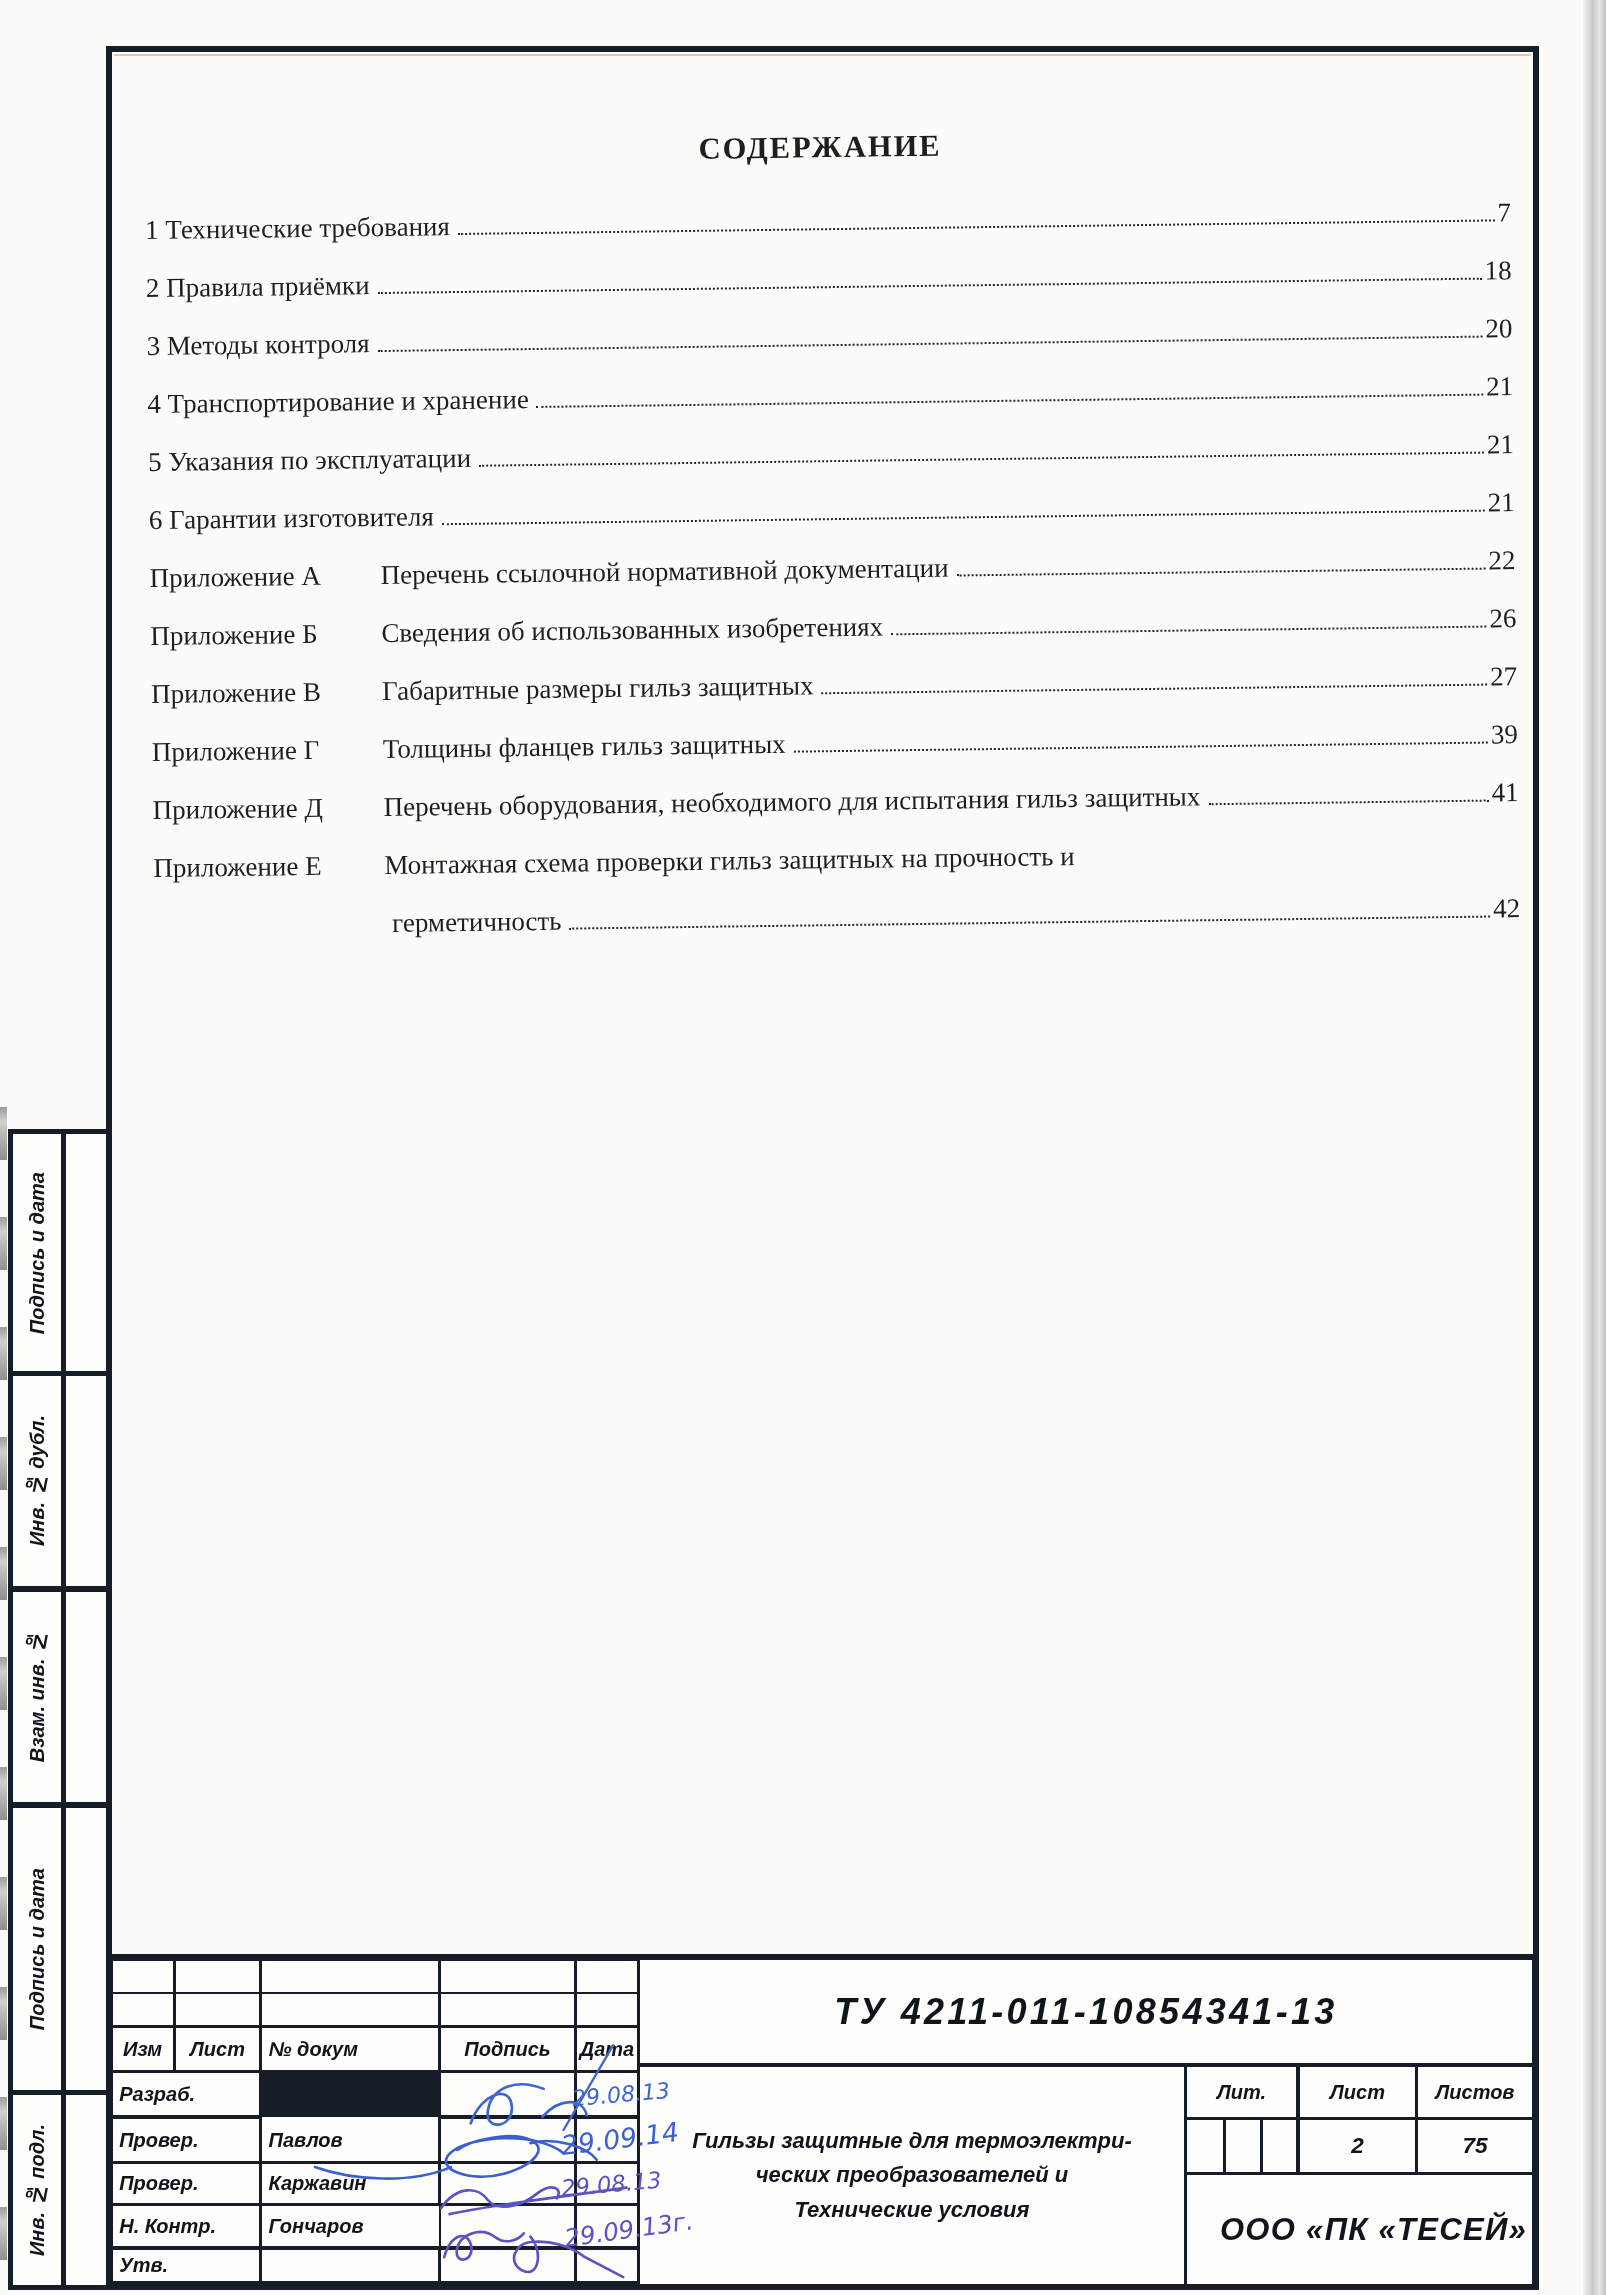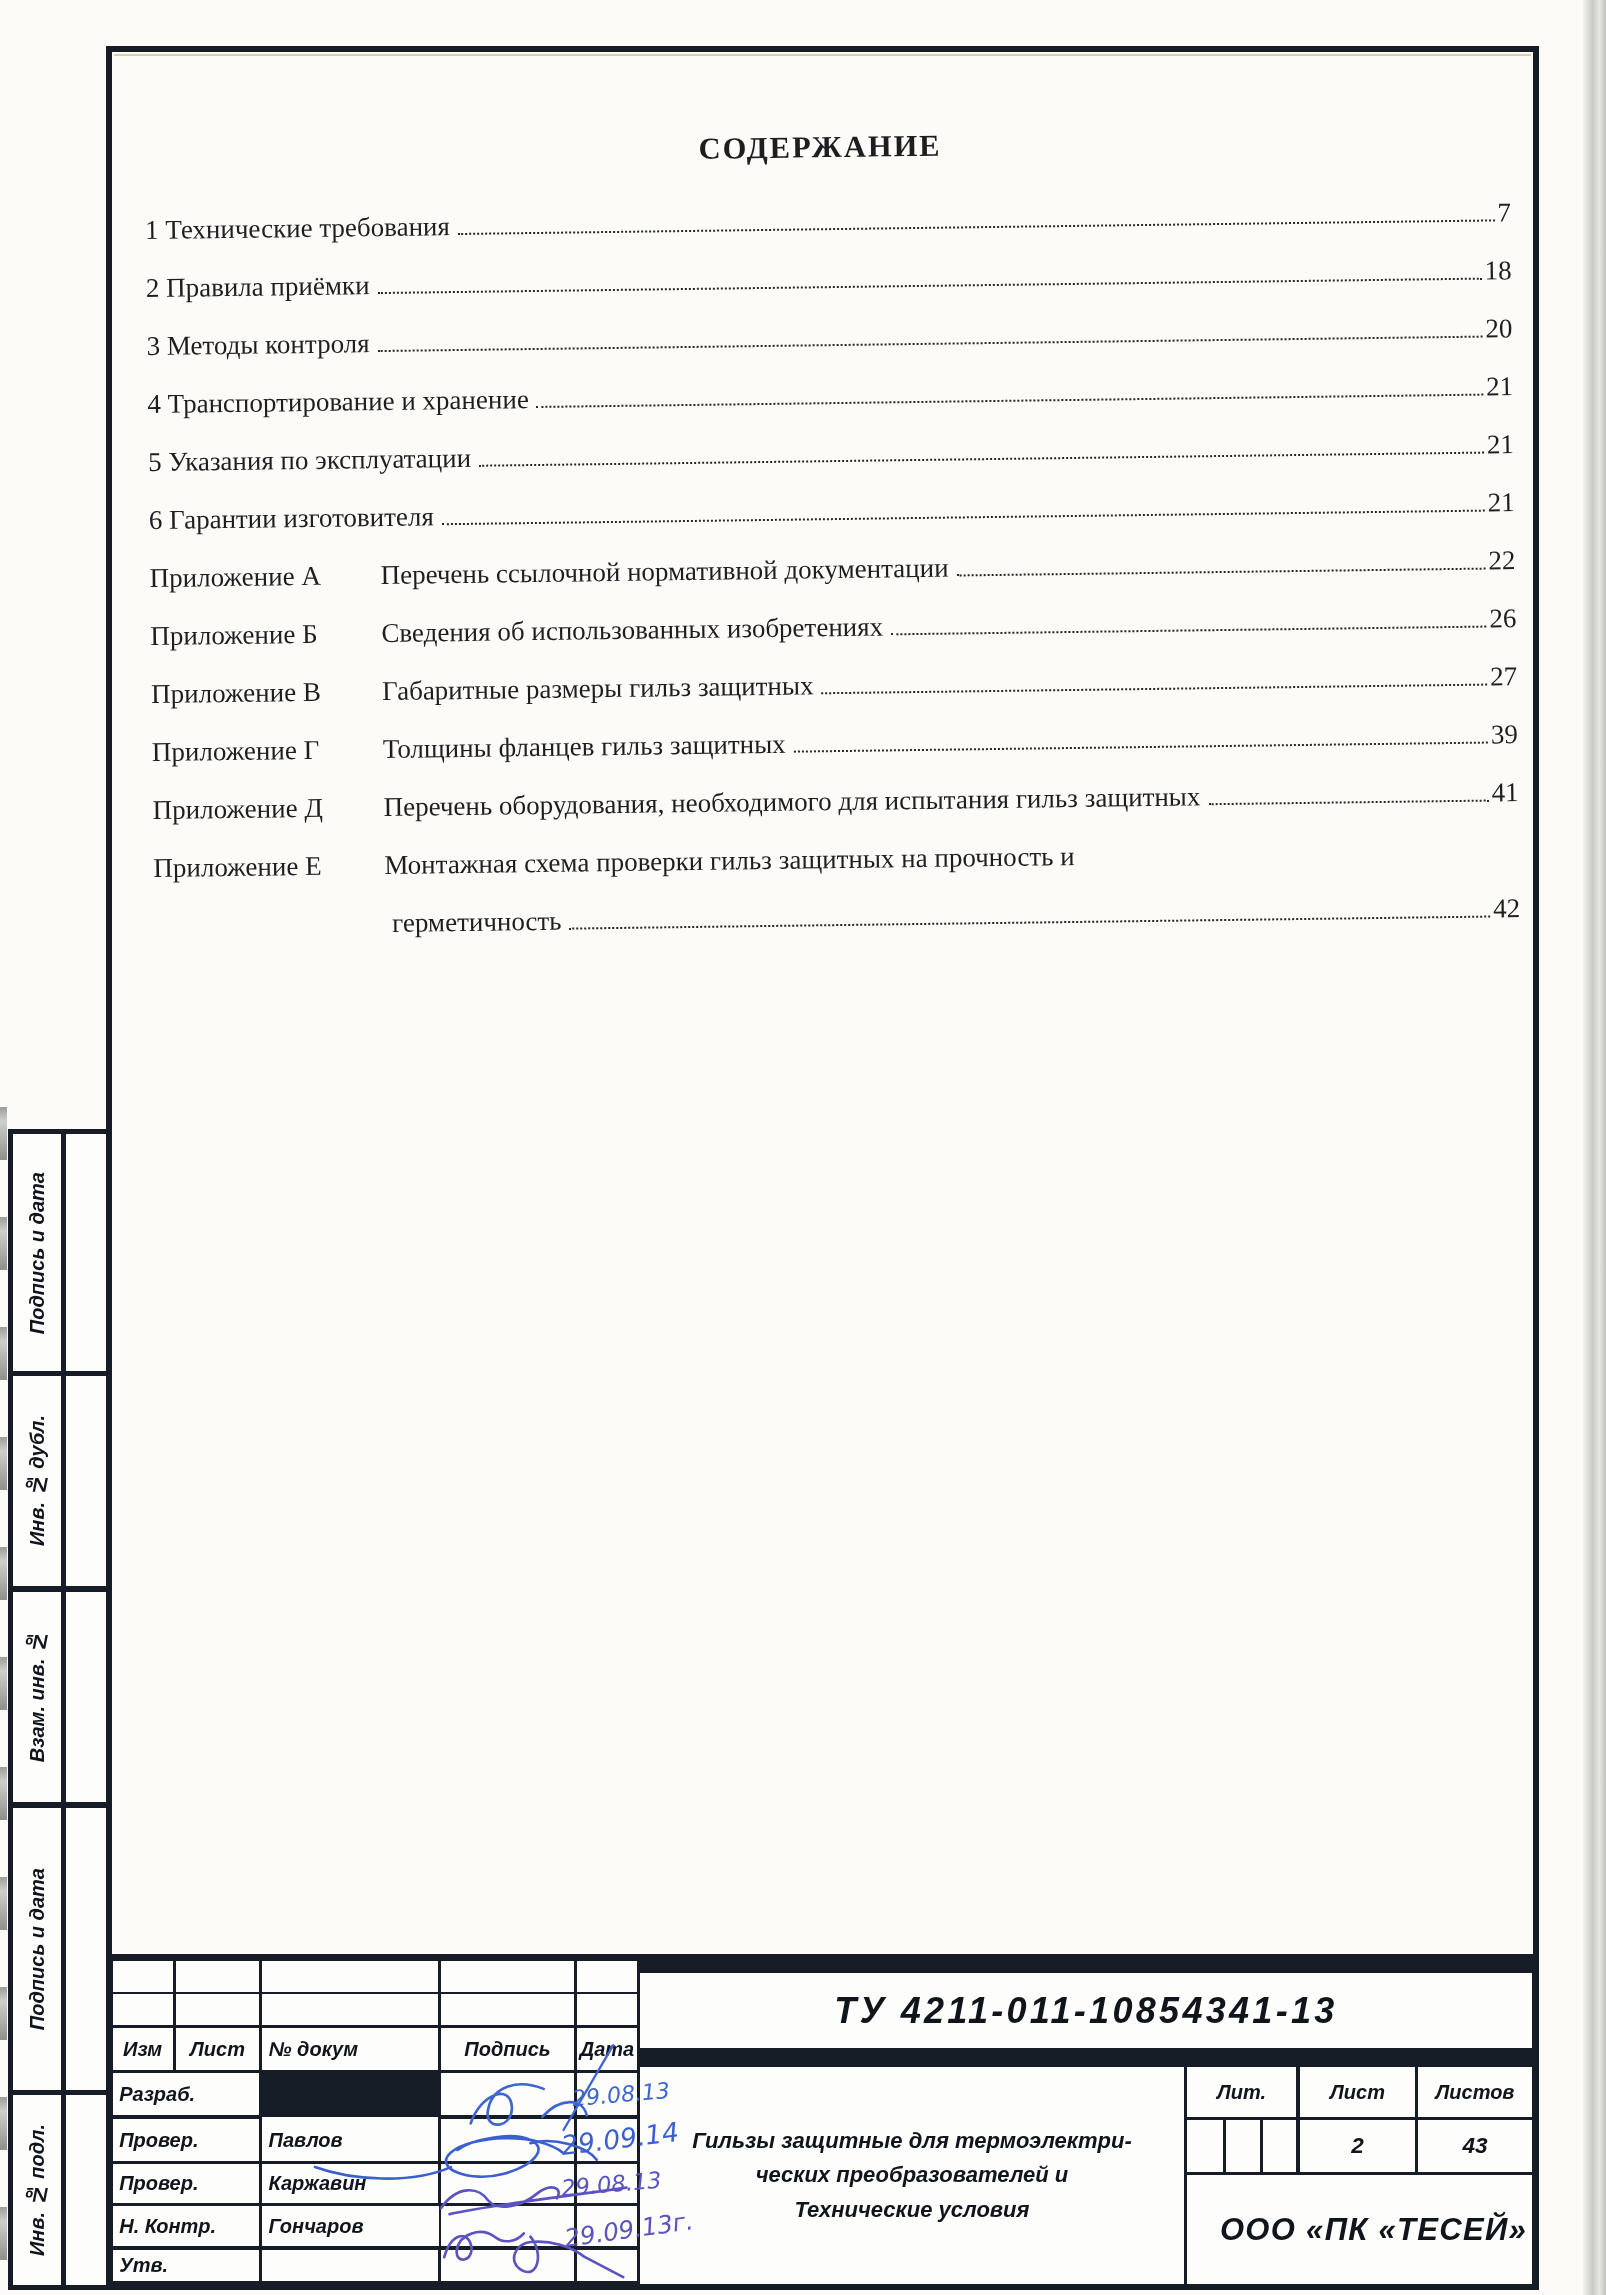--- a/index.html
+++ b/index.html
@@ -213,38 +213,38 @@
     <div class="cell lft" style="left:6.6px;top:252px;width:146px;height:40px;">Н. Контр.</div>
     <div class="cell lft" style="left:156px;top:252px;width:177px;height:40px;">Гончаров</div>
     <div class="cell" style="left:335px;top:252px;width:133px;height:40px;"></div>
     <div class="cell" style="left:471px;top:252px;width:60px;height:40px;"></div>
 
     <div class="cell lft" style="left:6.6px;top:296px;width:146px;height:30.5px;">Утв.</div>
     <div class="cell lft" style="left:156px;top:296px;width:176px;height:30.5px;"></div>
     <div class="cell" style="left:335px;top:296px;width:133px;height:30.5px;"></div>
     <div class="cell" style="left:471px;top:296px;width:60px;height:30.5px;"></div>
 
-    <div class="cell docnum" style="left:534px;top:19px;width:892px;height:75px;text-align:right;">ТУ 4211-011-10854341-13</div>
+    <div class="cell docnum" style="left:534px;top:6px;width:892px;height:103px;text-align:right;">ТУ 4211-011-10854341-13</div>
 
     <div class="cell ptitle" style="left:534px;top:113px;width:544px;height:217px;">
       <div>Гильзы защитные для термоэлектри-</div>
       <div>ческих преобразователей и</div>
       <div>Технические условия</div>
     </div>
 
     <div class="cell" style="left:1081px;top:113px;width:109px;height:50px;">Лит.</div>
     <div class="cell" style="left:1194px;top:113px;width:115px;height:50px;">Лист</div>
     <div class="cell" style="left:1312px;top:113px;width:114px;height:50px;">Листов</div>
 
     <div class="cell" style="left:1081px;top:166px;width:109px;height:52px;font-size:22.6px;">
       <div class="litbox" style="left:36px;"></div>
       <div class="litbox" style="left:73px;"></div>
     </div>
     <div class="cell" style="left:1194px;top:166px;width:115px;height:52px;font-size:22.6px;">2</div>
-    <div class="cell" style="left:1312px;top:166px;width:114px;height:52px;font-size:22.6px;">43</div>
+    <div class="cell" style="left:1312px;top:166px;width:114px;height:52px;font-size:22.6px;">75</div>
 
     <div class="cell company" style="left:1081px;top:221px;width:345px;height:109px;">ООО «ПК «ТЕСЕЙ»</div>
   </div>
 
   <svg class="sigsvg" width="464" height="279" viewBox="0 0 700 420">
     <g fill="none" stroke-linecap="round" stroke-linejoin="round">
       <path d="M330,160 C345,115 390,100 392,135 C394,168 350,172 356,140 C362,105 400,92 440,108 M438,150 C468,118 500,124 505,148" stroke="#3f66cf" stroke-width="4"></path>
       <path d="M470,170 L545,42" stroke="#3f66cf" stroke-width="3.5"></path>
       <path d="M470,205 C430,172 330,178 300,204 C272,229 330,250 380,236 C430,222 446,196 420,185 C392,172 332,184 310,200 M300,226 C240,252 150,246 95,226 M420,190 C455,180 505,195 520,215" stroke="#3b5fd0" stroke-width="4"></path>
       <path d="M285,288 C310,252 342,256 356,276 C370,293 406,286 430,266 C450,250 470,256 460,273 M298,297 C365,282 490,268 565,257" stroke="#5b53c0" stroke-width="4"></path>

